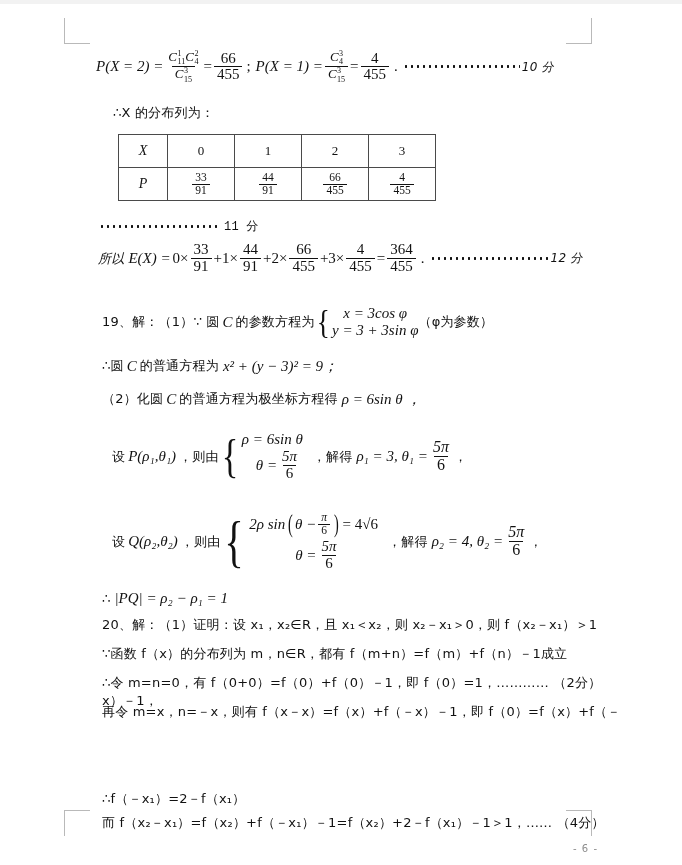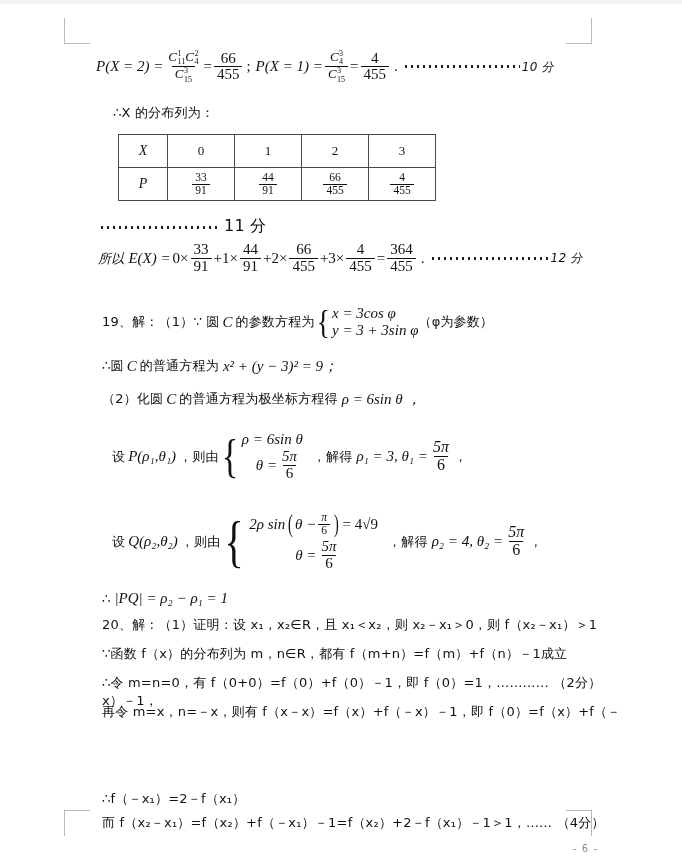--- a/index.html
+++ b/index.html
@@ -269,21 +269,21 @@
               <span class="num">4</span>
               <span class="den">455</span>
             </span>
       </td>
     </tr>
   </tbody>
     </table>
 
   <div class="block" style="left:98px; top:216px;">
     <span class="leader" style="width:118px;"></span>
-    <span class="cjk" style="font-size:16px;">11 分</span>
+    <span class="cjk" style="font-size:12px;font-family:Liberation Mono, monospace;">11 分</span>
   </div>
 
   <div class="block math" style="left:98px; top:242px;">
     <span class="mrow">
       <span class="cjk" style="font-size:13px; margin-right:4px;">所以</span>
       <span>E(X) =</span>
       <span class="up" style="margin-left:2px;">0×</span>
       <span class="frac">
         <span class="num">33</span>
         <span class="den">91</span>
@@ -307,21 +307,21 @@
       <span class="frac">
         <span class="num">364</span>
         <span class="den">455</span>
       </span>
       <span class="up" style="margin-left:3px;">.</span>
       <span class="leader" style="width:118px; margin-left:6px;"></span>
       <span class="cjk" style="font-size:12px;">12 分</span>
     </span>
   </div>
 
-  <div class="block" style="left:102px; top:303px;">
+  <div class="block" style="left:102px; top:303px;text-align:center;">
     <span class="mrow">
       <span class="cjk">19、解：（1）∵ 圆</span>
       <span class="math" style="margin:0 3px;">C</span>
       <span class="cjk">的参数方程为</span>
       <span class="sys">
         <span class="brace" style="font-size:34px; transform:scaleX(0.8);">{</span>
         <span class="sys-rows">
           <div class="math">x = 3cos φ</div>
           <div class="math">y = 3 + 3sin φ</div>
         </span>
@@ -389,21 +389,21 @@
           <div class="math">
             <span class="mrow">
               <span>2ρ sin</span>
               <span class="brace up" style="font-size:26px; transform:scaleX(0.55); margin-left:1px;">(</span>
               <span>θ −</span>
               <span class="frac xs">
                 <span class="num" style="font-style:italic">π</span>
                 <span class="den">6</span>
               </span>
               <span class="brace up" style="font-size:26px; transform:scaleX(0.55);">)</span>
-              <span class="up" style="margin-left:2px;">= 4√9</span>
+              <span class="up" style="margin-left:2px;">= 4√6</span>
             </span>
           </div>
           <div class="math">
             <span class="mrow" style="margin-left:46px;">
               <span>θ =</span>
               <span class="frac">
                 <span class="num" style="font-style:italic">5π</span>
                 <span class="den">6</span>
               </span>
             </span>

